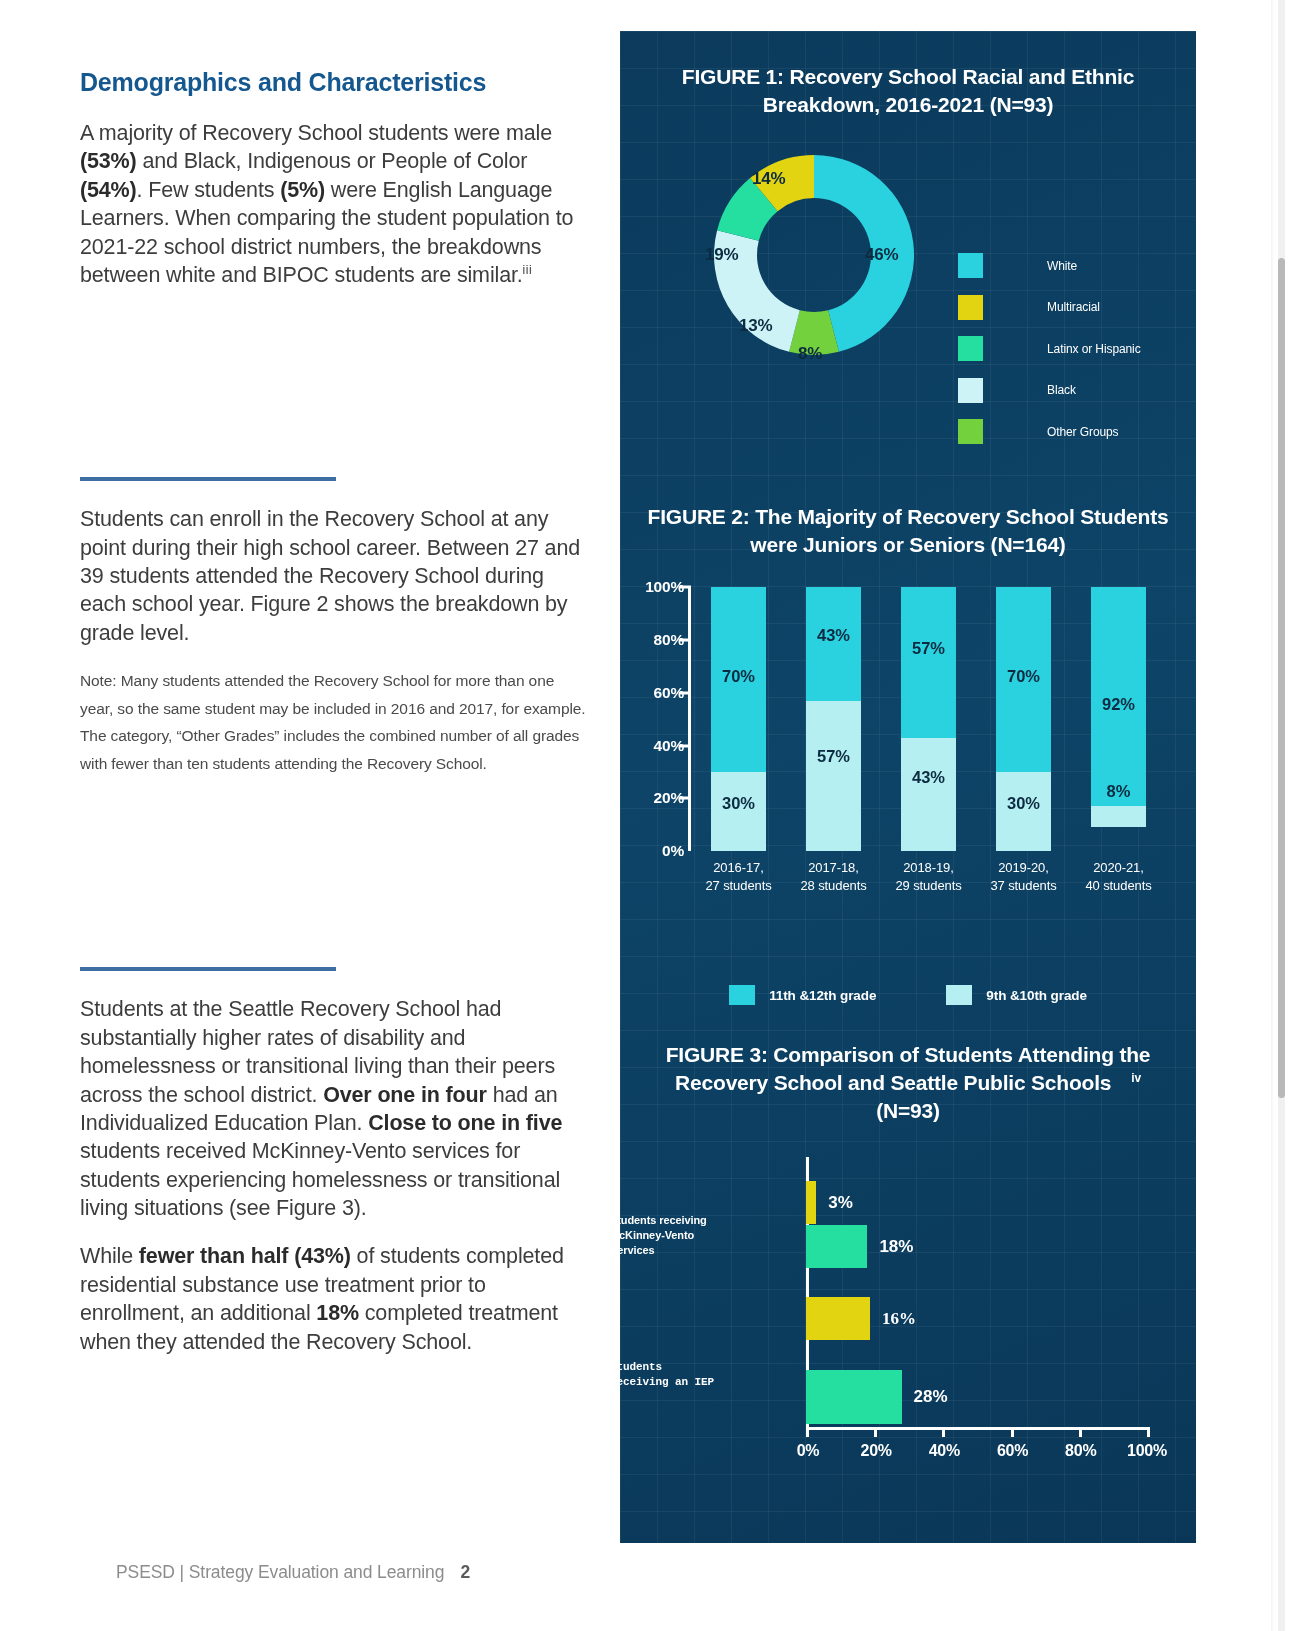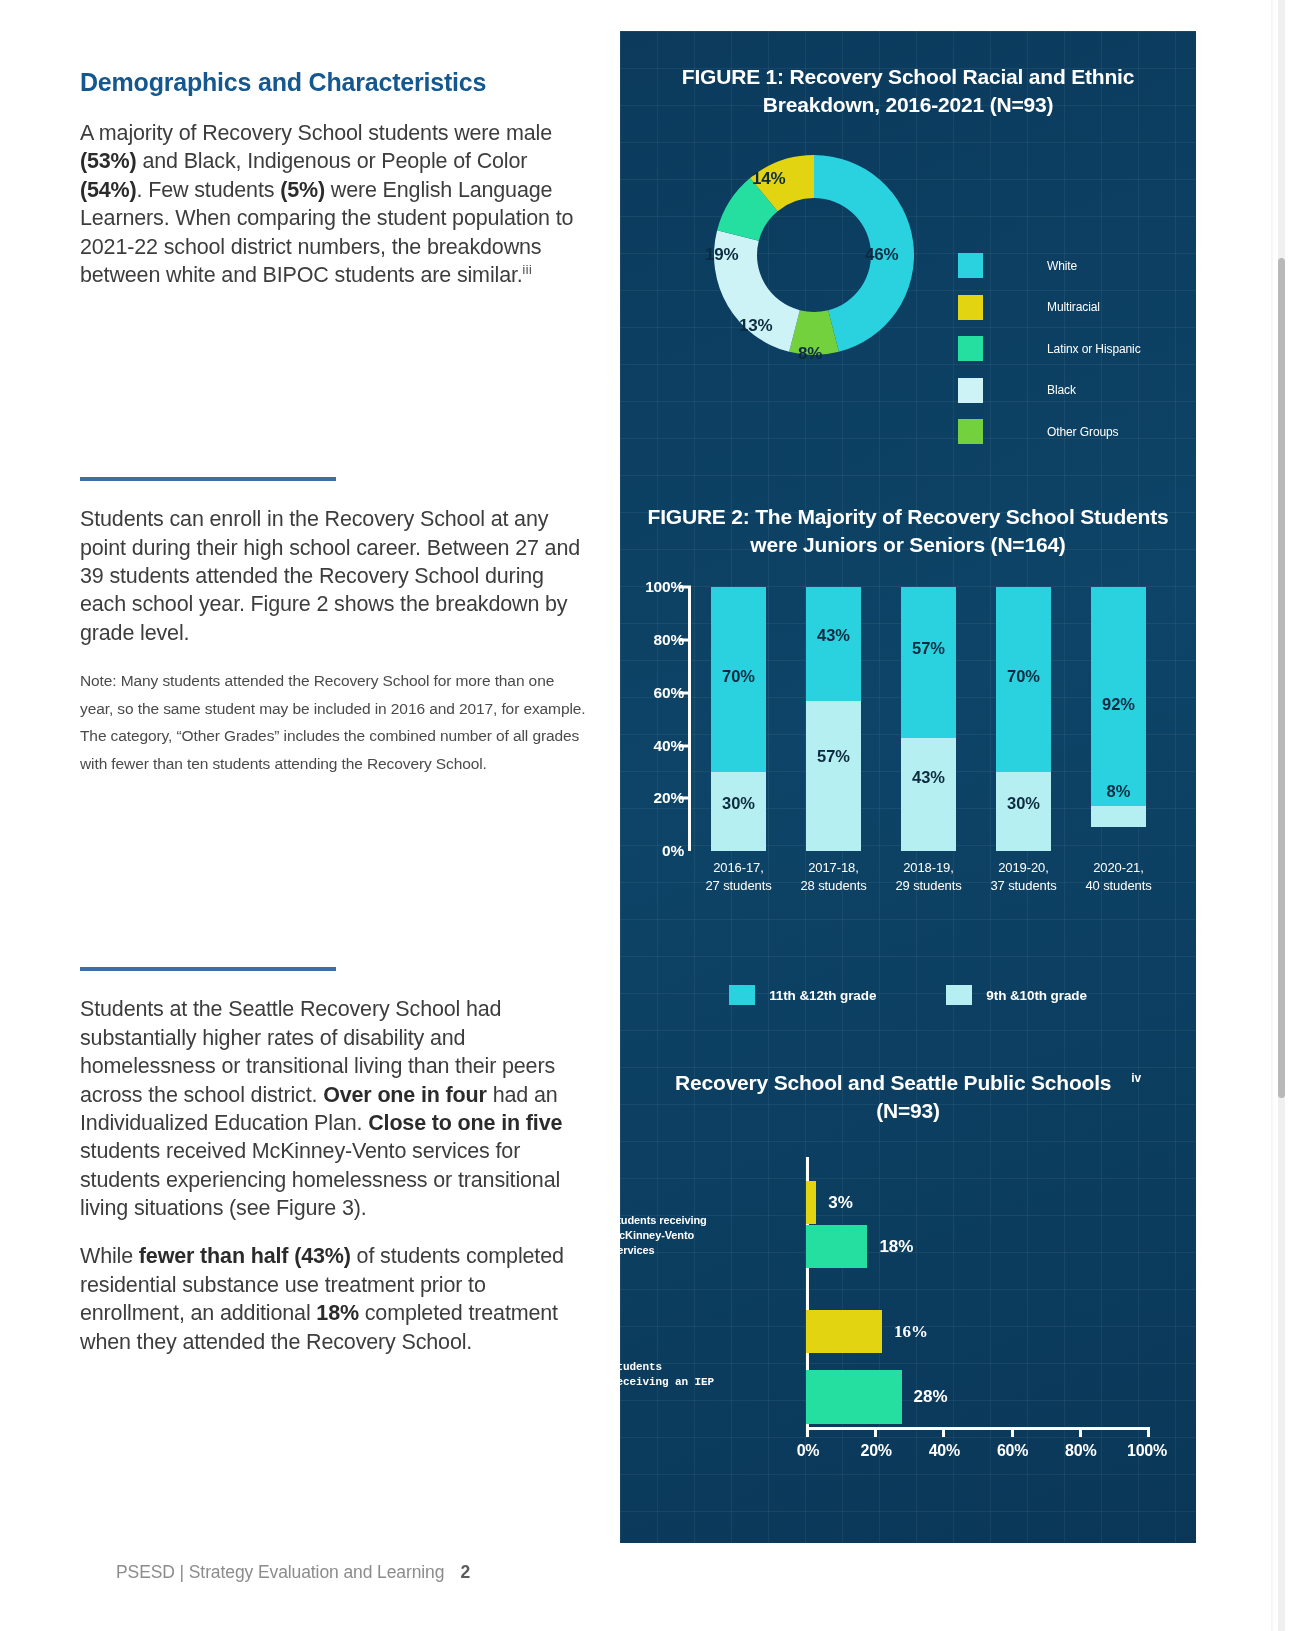--- a/index.html
+++ b/index.html
@@ -341,21 +341,21 @@
           </div>
           <div class="row">
             <span class="sw" style="background:#b5eff2"></span>
             <span class="lb">9th &amp;10th grade</span>
           </div>
         </div>
       </div>
     </div>
 
     <div class="fig3">
-      <div class="fig-title"><br><span>Recovery School and Seattle Public Schools</span><sup>iv</sup><span> (N=93)</span></div>
+      <div class="fig-title"><span>FIGURE 3: Comparison of Students Attending the</span><br><span>Recovery School and Seattle Public Schools</span><sup>iv</sup><span> (N=93)</span></div>
 
       <div class="fig3-plot">
         <div class="f3-axis"></div>
         <div class="f3-xline"></div>
 
         <div class="f3-tickmark" style="left:186px;"></div>
         <div class="f3-tickmark" style="left:254.2px;"></div>
         <div class="f3-tickmark" style="left:322.4px;"></div>
         <div class="f3-tickmark" style="left:390.6px;"></div>
         <div class="f3-tickmark" style="left:458.8px;"></div>
@@ -369,21 +369,21 @@
         <div class="f3-ticklbl" style="left:527px;">100%</div>
 
         <div class="hbar" style="top:24px; width:10.2px; background:#e3d411;">
           <span>3%</span>
         </div>
         <div class="hbar" style="top:68px; width:61.4px; background:#25dfa0;">
           <span>18%</span>
         </div>
         <div class="cat-lbl" style="top:56px;"><span>Students receiving</span><br><span>McKinney-Vento</span><br><span>Services</span></div>
 
-        <div class="hbar" style="top:153px; width:76px; background:#e3d411;font-family:Liberation Serif, serif;">
+        <div class="hbar" style="top:140px; width:64px; background:#e3d411;font-family:Liberation Serif, serif;">
           <span>16%</span>
         </div>
         <div class="hbar" style="top:213px; width:95.5px; background:#25dfa0; height:54px;">
           <span>28%</span>
         </div>
         <div class="cat-lbl" style="top:203px;font-family:Liberation Mono, monospace;"><span>Students</span><br><span>receiving an IEP</span></div>
 
       </div>
     </div>
   </div>

